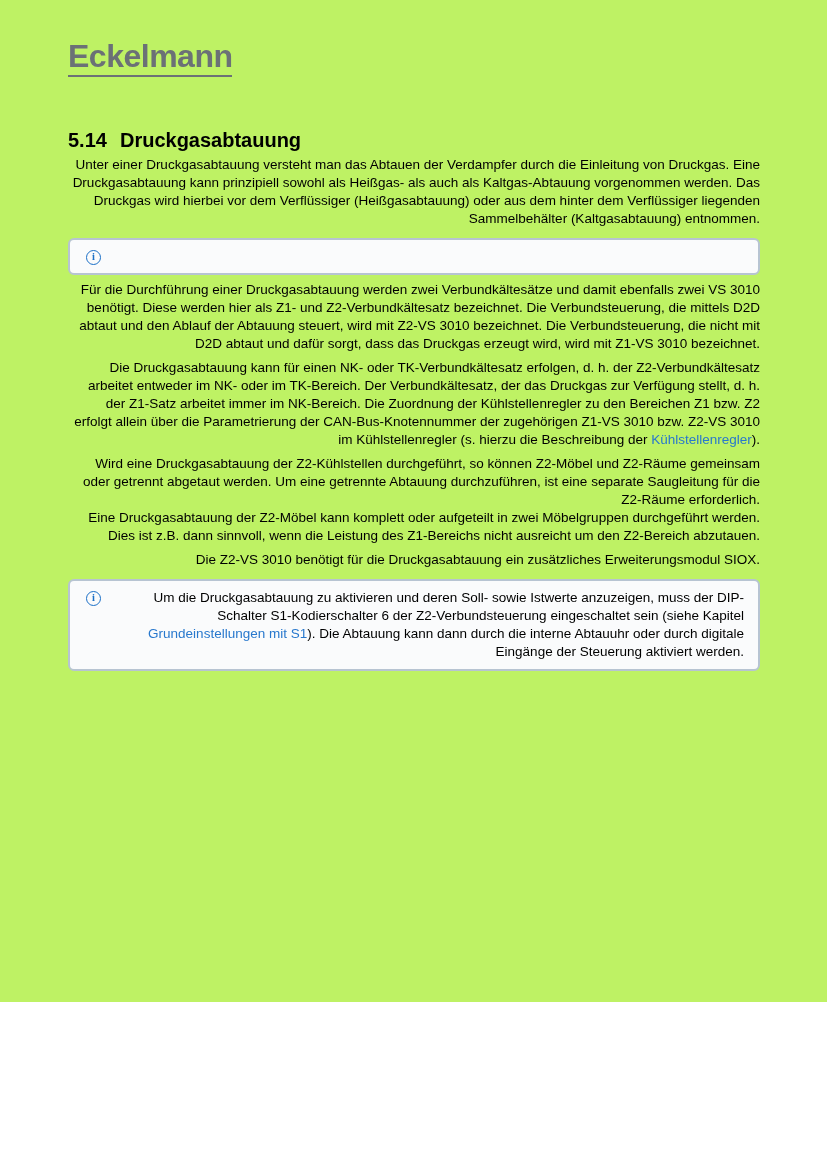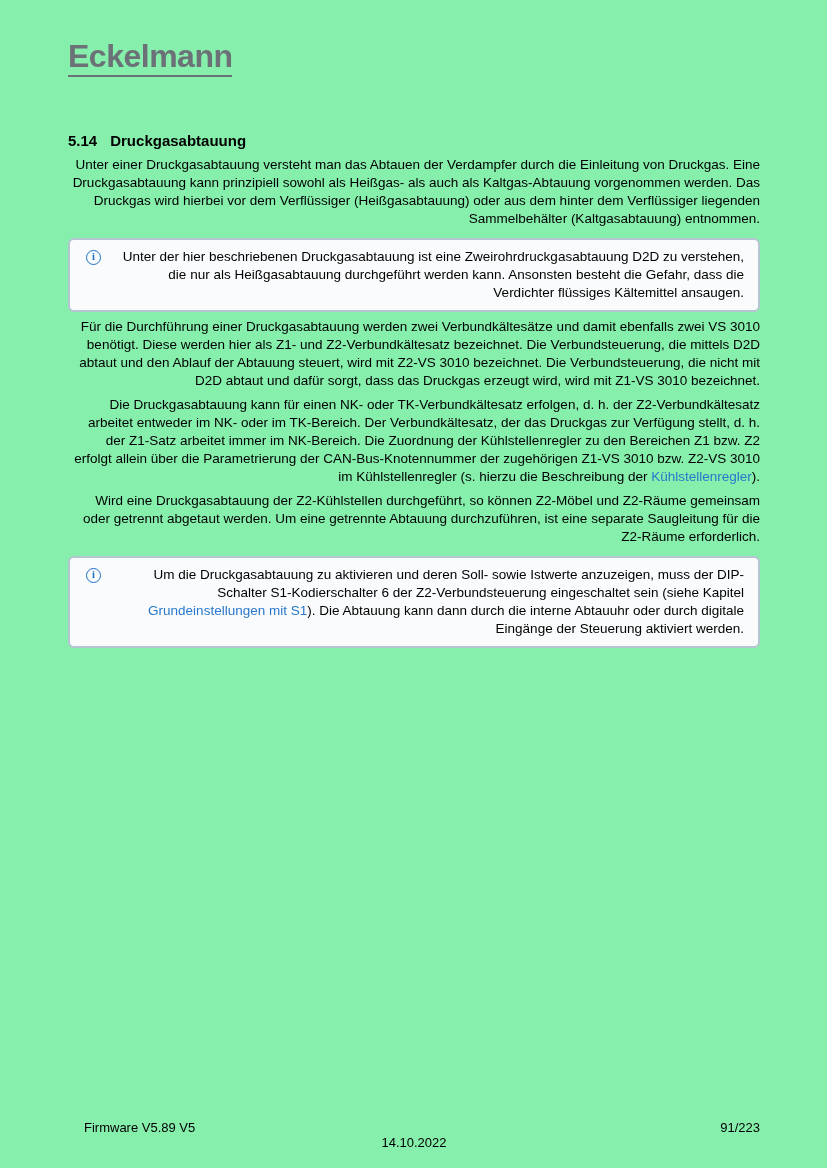--- a/index.html
+++ b/index.html
@@ -1,21 +1,21 @@
 <!DOCTYPE html>
 <html><head>
 <meta charset="utf-8">
 <style>
   * { margin: 0; padding: 0; box-sizing: border-box; }
   html, body { background: #ffffff; }
   .page {
     position: relative;
     width: 827px;
-    height: 1168px;
-    background: #86efac;
+    height: 1002px;
+    background: #bef264;
     font-family: "Liberation Sans", "DejaVu Sans", sans-serif;
     color: #000000;
     overflow: hidden;
   }
   .content {
     position: absolute;
     left: 68px;
     top: 0;
     width: 692px;
   }
@@ -29,21 +29,21 @@
   .logo-text {
     font-size: 32px;
     font-weight: bold;
     color: #6b7176;
     letter-spacing: -0.5px;
     line-height: 1.0;
   }
   
   .section-heading {
     margin-top: 54px;
-    font-size: 15px;
+    font-size: 20px;
     font-weight: bold;
     color: #000000;
     line-height: 19px;
   }
   .section-number { display: inline-block; margin-right: 13px; }
   
   .body-text {
     font-size: 13.5px;
     line-height: 18px;
     color: #000000;
@@ -108,31 +108,32 @@
     </div>
 
     <h1 class="section-heading">
       <span class="section-number">5.14</span><span class="section-title">Druckgasabtauung</span>
     </h1>
 
     <p class="body-text">Unter einer Druckgasabtauung versteht man das Abtauen der Verdampfer durch die Einleitung von Druckgas. Eine Druckgasabtauung kann prinzipiell sowohl als Heißgas- als auch als Kaltgas-Abtauung vorgenommen werden. Das Druckgas wird hierbei vor dem Verflüssiger (Heißgasabtauung) oder aus dem hinter dem Verflüssiger liegenden Sammelbehälter (Kaltgasabtauung) entnommen.</p>
 
     <div class="infobox">
       <span class="info-icon">i</span>
-      <p class="body-text">Unter der hier beschriebenen Druckgasabtauung ist eine Zweirohrdruckgasabtauung D2D zu verstehen, die nur als Heißgasabtauung durchgeführt werden kann. Ansonsten besteht die Gefahr, dass die Verdichter flüssiges Kältemittel ansaugen.</p>
     </div>
 
     <p class="body-text">Für die Durchführung einer Druckgasabtauung werden zwei Verbundkältesätze und damit ebenfalls zwei VS 3010 benötigt. Diese werden hier als Z1- und Z2-Verbundkältesatz bezeichnet. Die Verbundsteuerung, die mittels D2D abtaut und den Ablauf der Abtauung steuert, wird mit Z2-VS 3010 bezeichnet. Die Verbundsteuerung, die nicht mit D2D abtaut und dafür sorgt, dass das Druckgas erzeugt wird, wird mit Z1-VS 3010 bezeichnet.</p>
 
     <p class="body-text"><span>Die Druckgasabtauung kann für einen NK- oder TK-Verbundkältesatz erfolgen, d. h. der Z2-Verbundkältesatz arbeitet entweder im NK- oder im TK-Bereich. Der Verbundkältesatz, der das Druckgas zur Verfügung stellt, d. h. der Z1-Satz arbeitet immer im NK-Bereich. Die Zuordnung der Kühlstellenregler zu den Bereichen Z1 bzw. Z2 erfolgt allein über die Parametrierung der CAN-Bus-Knotennummer der zugehörigen Z1-VS 3010 bzw. Z2-VS 3010 im Kühlstellenregler (s. hierzu die Beschreibung der </span><a class="doc-link">Kühlstellenregler</a><span>).</span></p>
 
     <p class="body-text">
       <span class="block">Wird eine Druckgasabtauung der Z2-Kühlstellen durchgeführt, so können Z2-Möbel und Z2-Räume gemeinsam oder getrennt abgetaut werden. Um eine getrennte Abtauung durchzuführen, ist eine separate Saugleitung für die Z2-Räume erforderlich.</span>
+      <span class="block">Eine Druckgasabtauung der Z2-Möbel kann komplett oder aufgeteilt in zwei Möbelgruppen durchgeführt werden. Dies ist z.B. dann sinnvoll, wenn die Leistung des Z1-Bereichs nicht ausreicht um den Z2-Bereich abzutauen.</span>
     </p>
 
+    <p class="body-text">Die Z2-VS 3010 benötigt für die Druckgasabtauung ein zusätzliches Erweiterungsmodul SIOX.</p>
 
     <div class="infobox">
       <span class="info-icon">i</span>
       <p class="body-text"><span>Um die Druckgasabtauung zu aktivieren und deren Soll- sowie Istwerte anzuzeigen, muss der DIP-Schalter S1-Kodierschalter 6 der Z2-Verbundsteuerung eingeschaltet sein (siehe Kapitel </span><a class="doc-link">Grundeinstellungen mit S1</a><span>). Die Abtauung kann dann durch die interne Abtauuhr oder durch digitale Eingänge der Steuerung aktiviert werden.</span></p>
     </div>
 
   </div>
 
   <div class="footer">
     <span class="footer-left">Firmware V5.89 V5</span>

